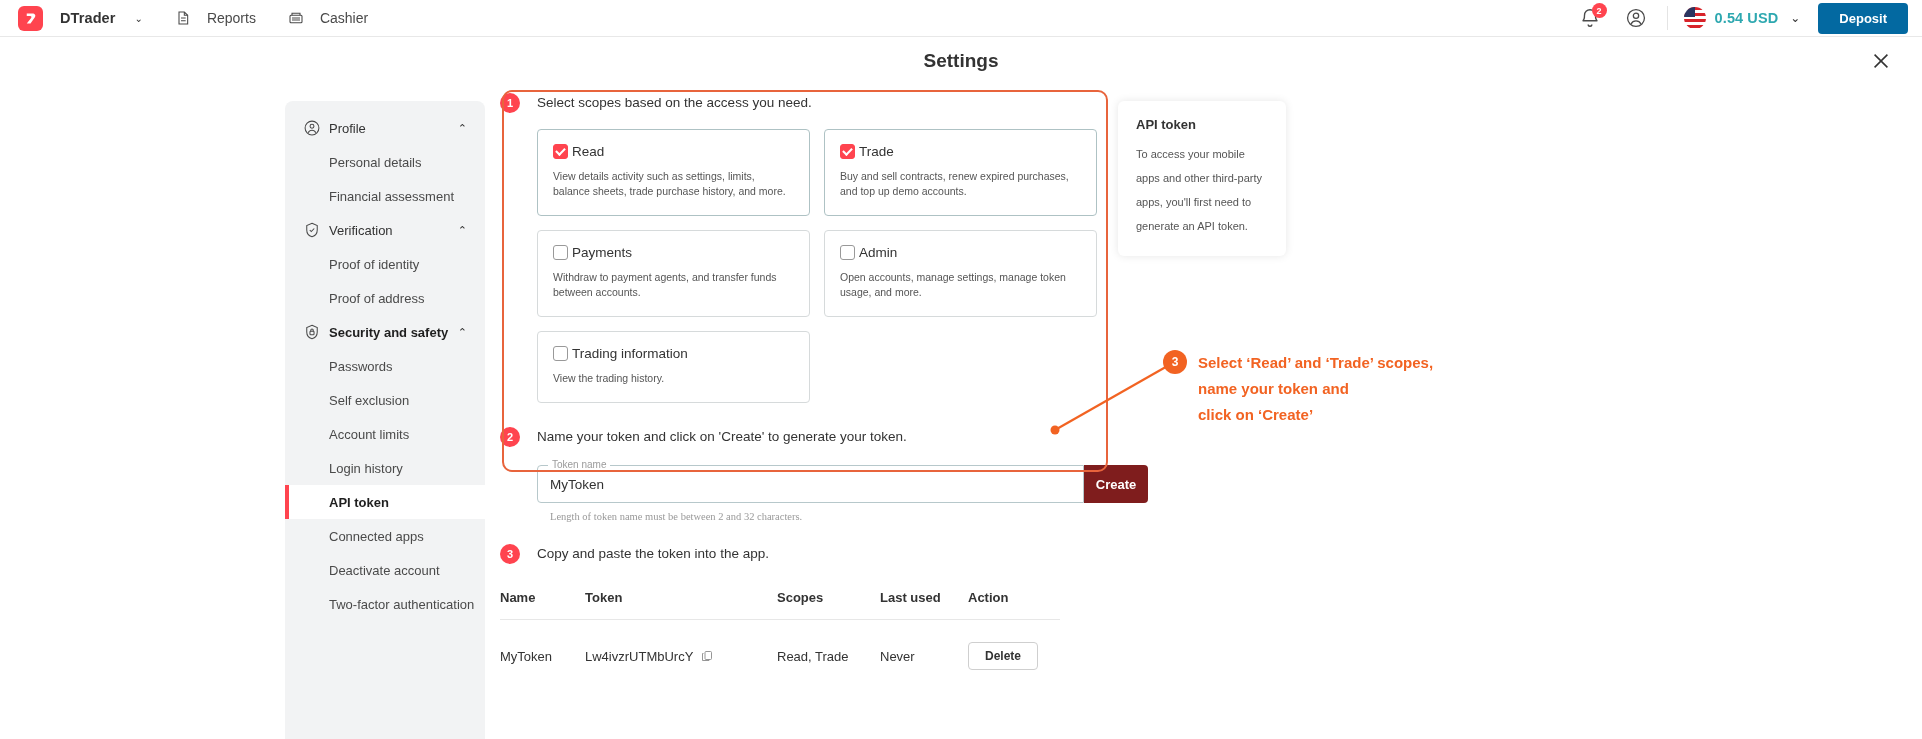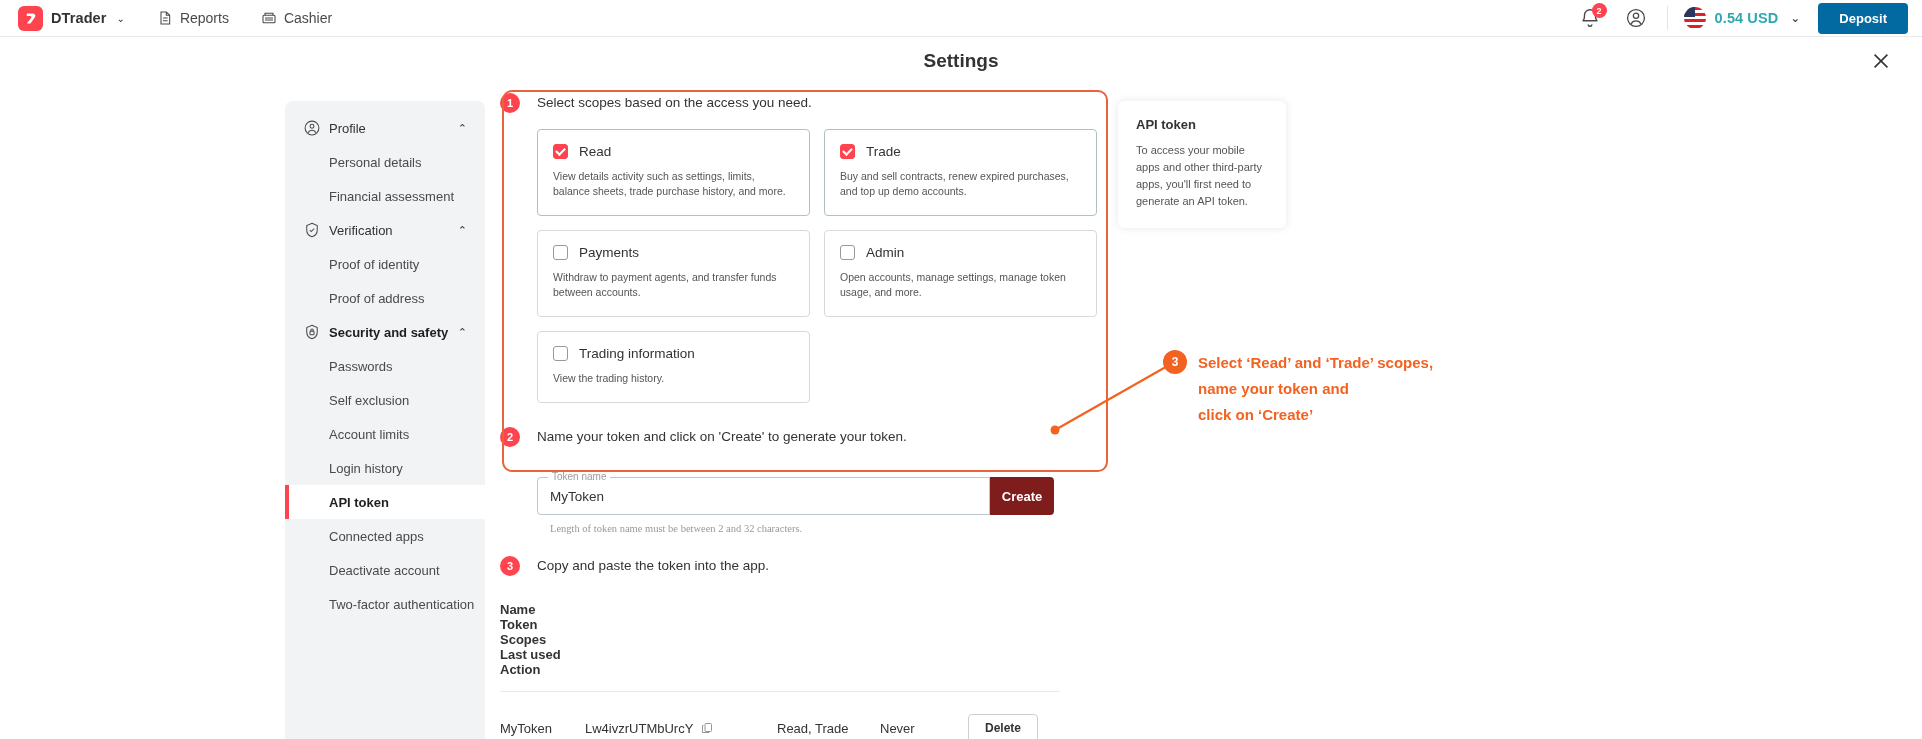--- a/index.html
+++ b/index.html
@@ -10,30 +10,30 @@
     overflow: hidden;
   }
   .page { position: relative; width: 1922px; height: 739px; }
 
   
   .topbar {
     position: absolute; top: 0; left: 0; width: 1922px; height: 37px;
     background: #ffffff; border-bottom: 1px solid #e8e8e8;
     display: flex; align-items: center;
   }
-  .brand { display: flex; align-items: center; gap: 8px; margin-left: 18px; }
+  .brand { display: flex; align-items: center; gap: 17px; margin-left: 18px; }
   .brand-logo {
     width: 25px; height: 25px; border-radius: 6px; background: #ff444f;
     display: flex; align-items: center; justify-content: center;
     color: #fff; font-size: 16px; font-weight: bold;
   }
   .brand-name { font-size: 14.5px; font-weight: bold; color: #333; letter-spacing: .1px; }
   .caret { font-size: 10px; color: #333; margin-left: 2px; }
   .navlink {
-    display: flex; align-items: center; gap: 7px; margin-left: 32px;
+    display: flex; align-items: center; gap: 16px; margin-left: 32px;
     font-size: 14px; color: #4a4a4a;
   }
   .navlink .ico { display: inline-flex; width: 16px; height: 16px; }
   .topbar-right {
     margin-left: auto; display: flex; align-items: center; gap: 0px; padding-right: 14px;
   }
   .bell-wrap { position: relative; width: 22px; height: 22px; margin-right: 24px; }
   .badge {
     position: absolute; top: -4px; right: -6px;
     width: 15px; height: 15px; border-radius: 50%;
@@ -109,39 +109,39 @@
 
   .scope-grid {
     display: grid; grid-template-columns: 273px 273px; gap: 14px;
     margin-top: 16px; margin-left: 37px;
   }
   .scope-card {
     border: 1px solid #d6dadb; border-radius: 4px; padding: 14px 15px 16px 15px;
     background: #fff; cursor: pointer;
   }
   .scope-card.checked { border-color: #aec2c4; }
-  .scope-head { display: flex; align-items: flex-start; gap: 11px; }
+  .scope-head { display: flex; align-items: flex-start; gap: 4px; }
   .cbox {
     width: 15px; height: 15px; border-radius: 3px; flex: none;
     border: 1.5px solid #999; background: #fff;
     display: flex; align-items: center; justify-content: center;
   }
   .cbox.on { background: #ff444f; border-color: #ff444f; }
   .cbox.on::after {
     content: ""; width: 7px; height: 4px;
     border-left: 2px solid #fff; border-bottom: 2px solid #fff;
     transform: rotate(-45deg) translate(1px,-1px);
   }
   .scope-title { font-size: 13.5px; color: #333; }
   .scope-desc {
     font-size: 10.5px; color: #555; line-height: 15px; margin-top: 10px; max-width: 245px;
   }
 
   .step2 { margin-top: 24px; }
-  .field-row { display: flex; margin-top: 30px; margin-left: 37px; width: 517px; align-items: flex-end; }
+  .field-row { display: flex; margin-top: 18px; margin-left: 37px; width: 611px; align-items: flex-end; }
   .tn-field {
     position: relative; flex: 1; height: 38px;
     border: 1px solid #b7c8cb; border-radius: 4px 0 0 4px; background: #fff;
   }
   .tn-legend {
     position: absolute; top: -7px; left: 10px; background: #fff; padding: 0 4px;
     font-size: 10px; color: #9b9b9b;
   }
   .tn-input {
     position: absolute; inset: 0; border: none; outline: none; background: transparent;
@@ -178,25 +178,25 @@
   }
   .callout svg.leader { position: absolute; left: -110px; top: 12px; overflow: visible; }
 
   
   .info-panel {
     position: absolute; left: 1118px; top: 101px; width: 168px;
     background: #fff; border-radius: 6px; padding: 16px 16px 18px 18px;
     box-shadow: 0 0 8px rgba(0,0,0,.10);
   }
   .info-title { font-size: 13px; font-weight: bold; color: #333; margin-bottom: 10px; }
-  .info-body { font-size: 11px; color: #555; line-height: 17px; }
+  .info-body { font-size: 11px; color: #555; line-height: 24px; }
 
   
   .token-table { margin-top: 26px; width: 560px; }
-  .thead { display: flex; font-size: 13px; font-weight: bold; color: #333; padding-bottom: 14px; flex-direction: column; }
+  .thead { display: flex; font-size: 13px; font-weight: bold; color: #333; padding-bottom: 14px; }
   .thead > div, .trow > div { flex: none; }
   .c-name { width: 85px; }
   .c-token { width: 192px; }
   .c-scopes { width: 103px; }
   .c-last { width: 88px; }
   .c-action { width: 90px; }
   .t-divider { height: 1px; background: #e7e7e7; }
   .trow { display: flex; align-items: center; font-size: 13px; color: #333; padding-top: 22px; }
   .tok-cell { display: flex; align-items: center; gap: 8px; }
   .copy-ico { width: 12px; height: 14px; cursor: pointer; }

